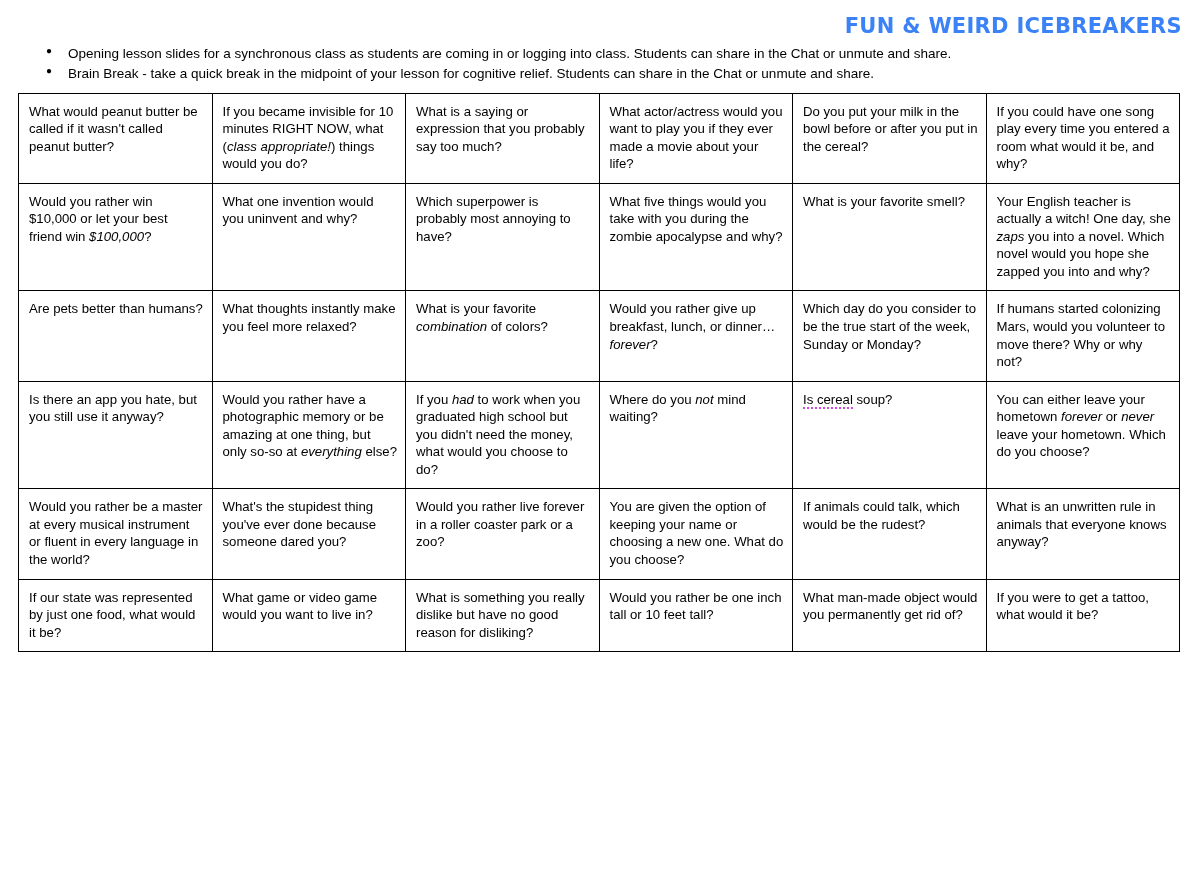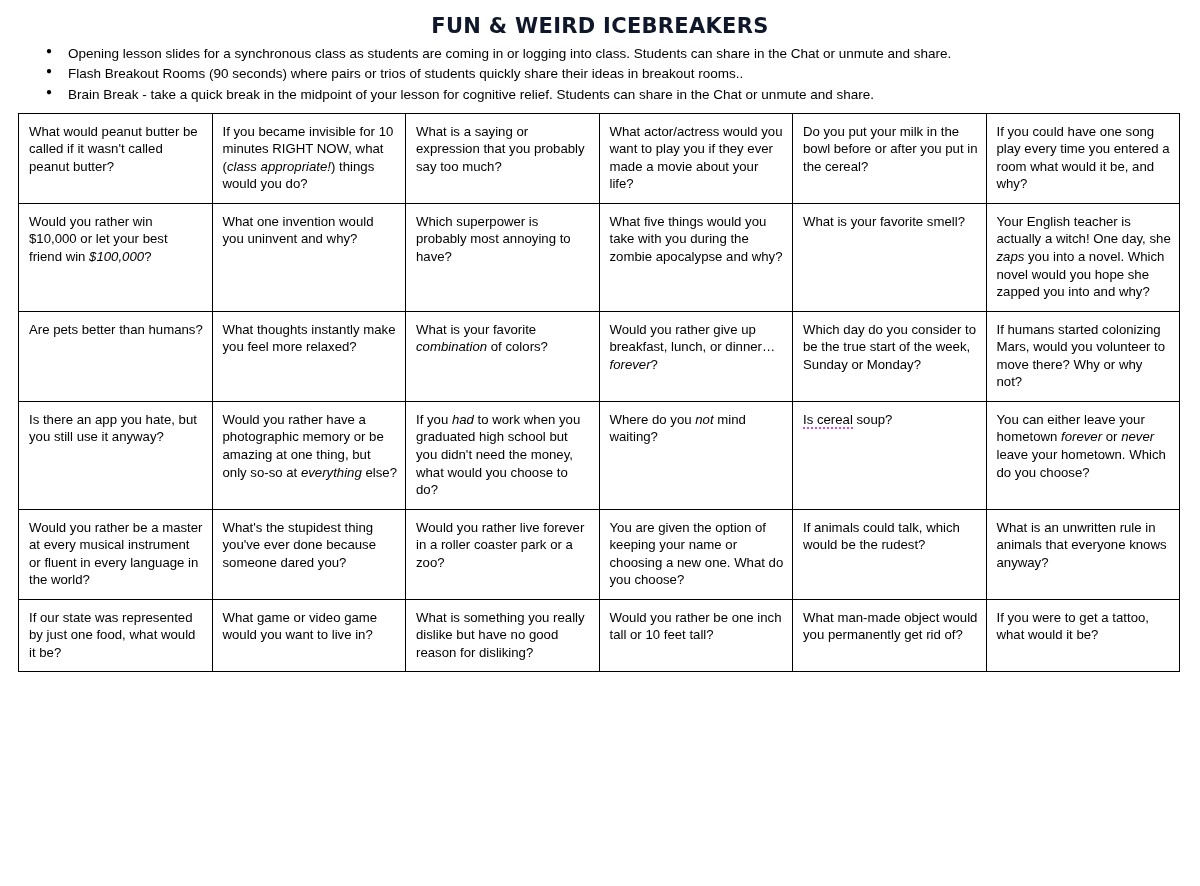--- a/index.html
+++ b/index.html
@@ -79,26 +79,25 @@
   .r3 td { height: 92px; }
   .r4 td { height: 108px; }
   .r5 td { height: 100px; }
   .r6 td { height: 88px; }
 </style>
 </head>
 <body>
 
 <div class="page">
 
-  <div class="title" style="color: #0f172a;">FUN &amp; WEIRD ICEBREAKERS</div>
+  <div class="title" style="color: #3b82f6; text-align: right;">FUN &amp; WEIRD ICEBREAKERS</div>
 
 
   <ul class="bullets">
     <li>Opening lesson slides for a synchronous class as students are coming in or logging into class. Students can share in the Chat or unmute and share.</li>
-    <li>Flash Breakout Rooms (90 seconds) where pairs or trios of students quickly share their ideas in breakout rooms..</li>
     <li>Brain Break - take a quick break in the midpoint of your lesson for cognitive relief. Students can share in the Chat or unmute and share.</li>
   </ul>
 
   <table class="grid">
     <tbody>
         <tr class="r1">
       <td>
             <span class="cell-text">What would peanut butter be called if it wasn't called peanut butter?</span>
           </td>
       <td>

